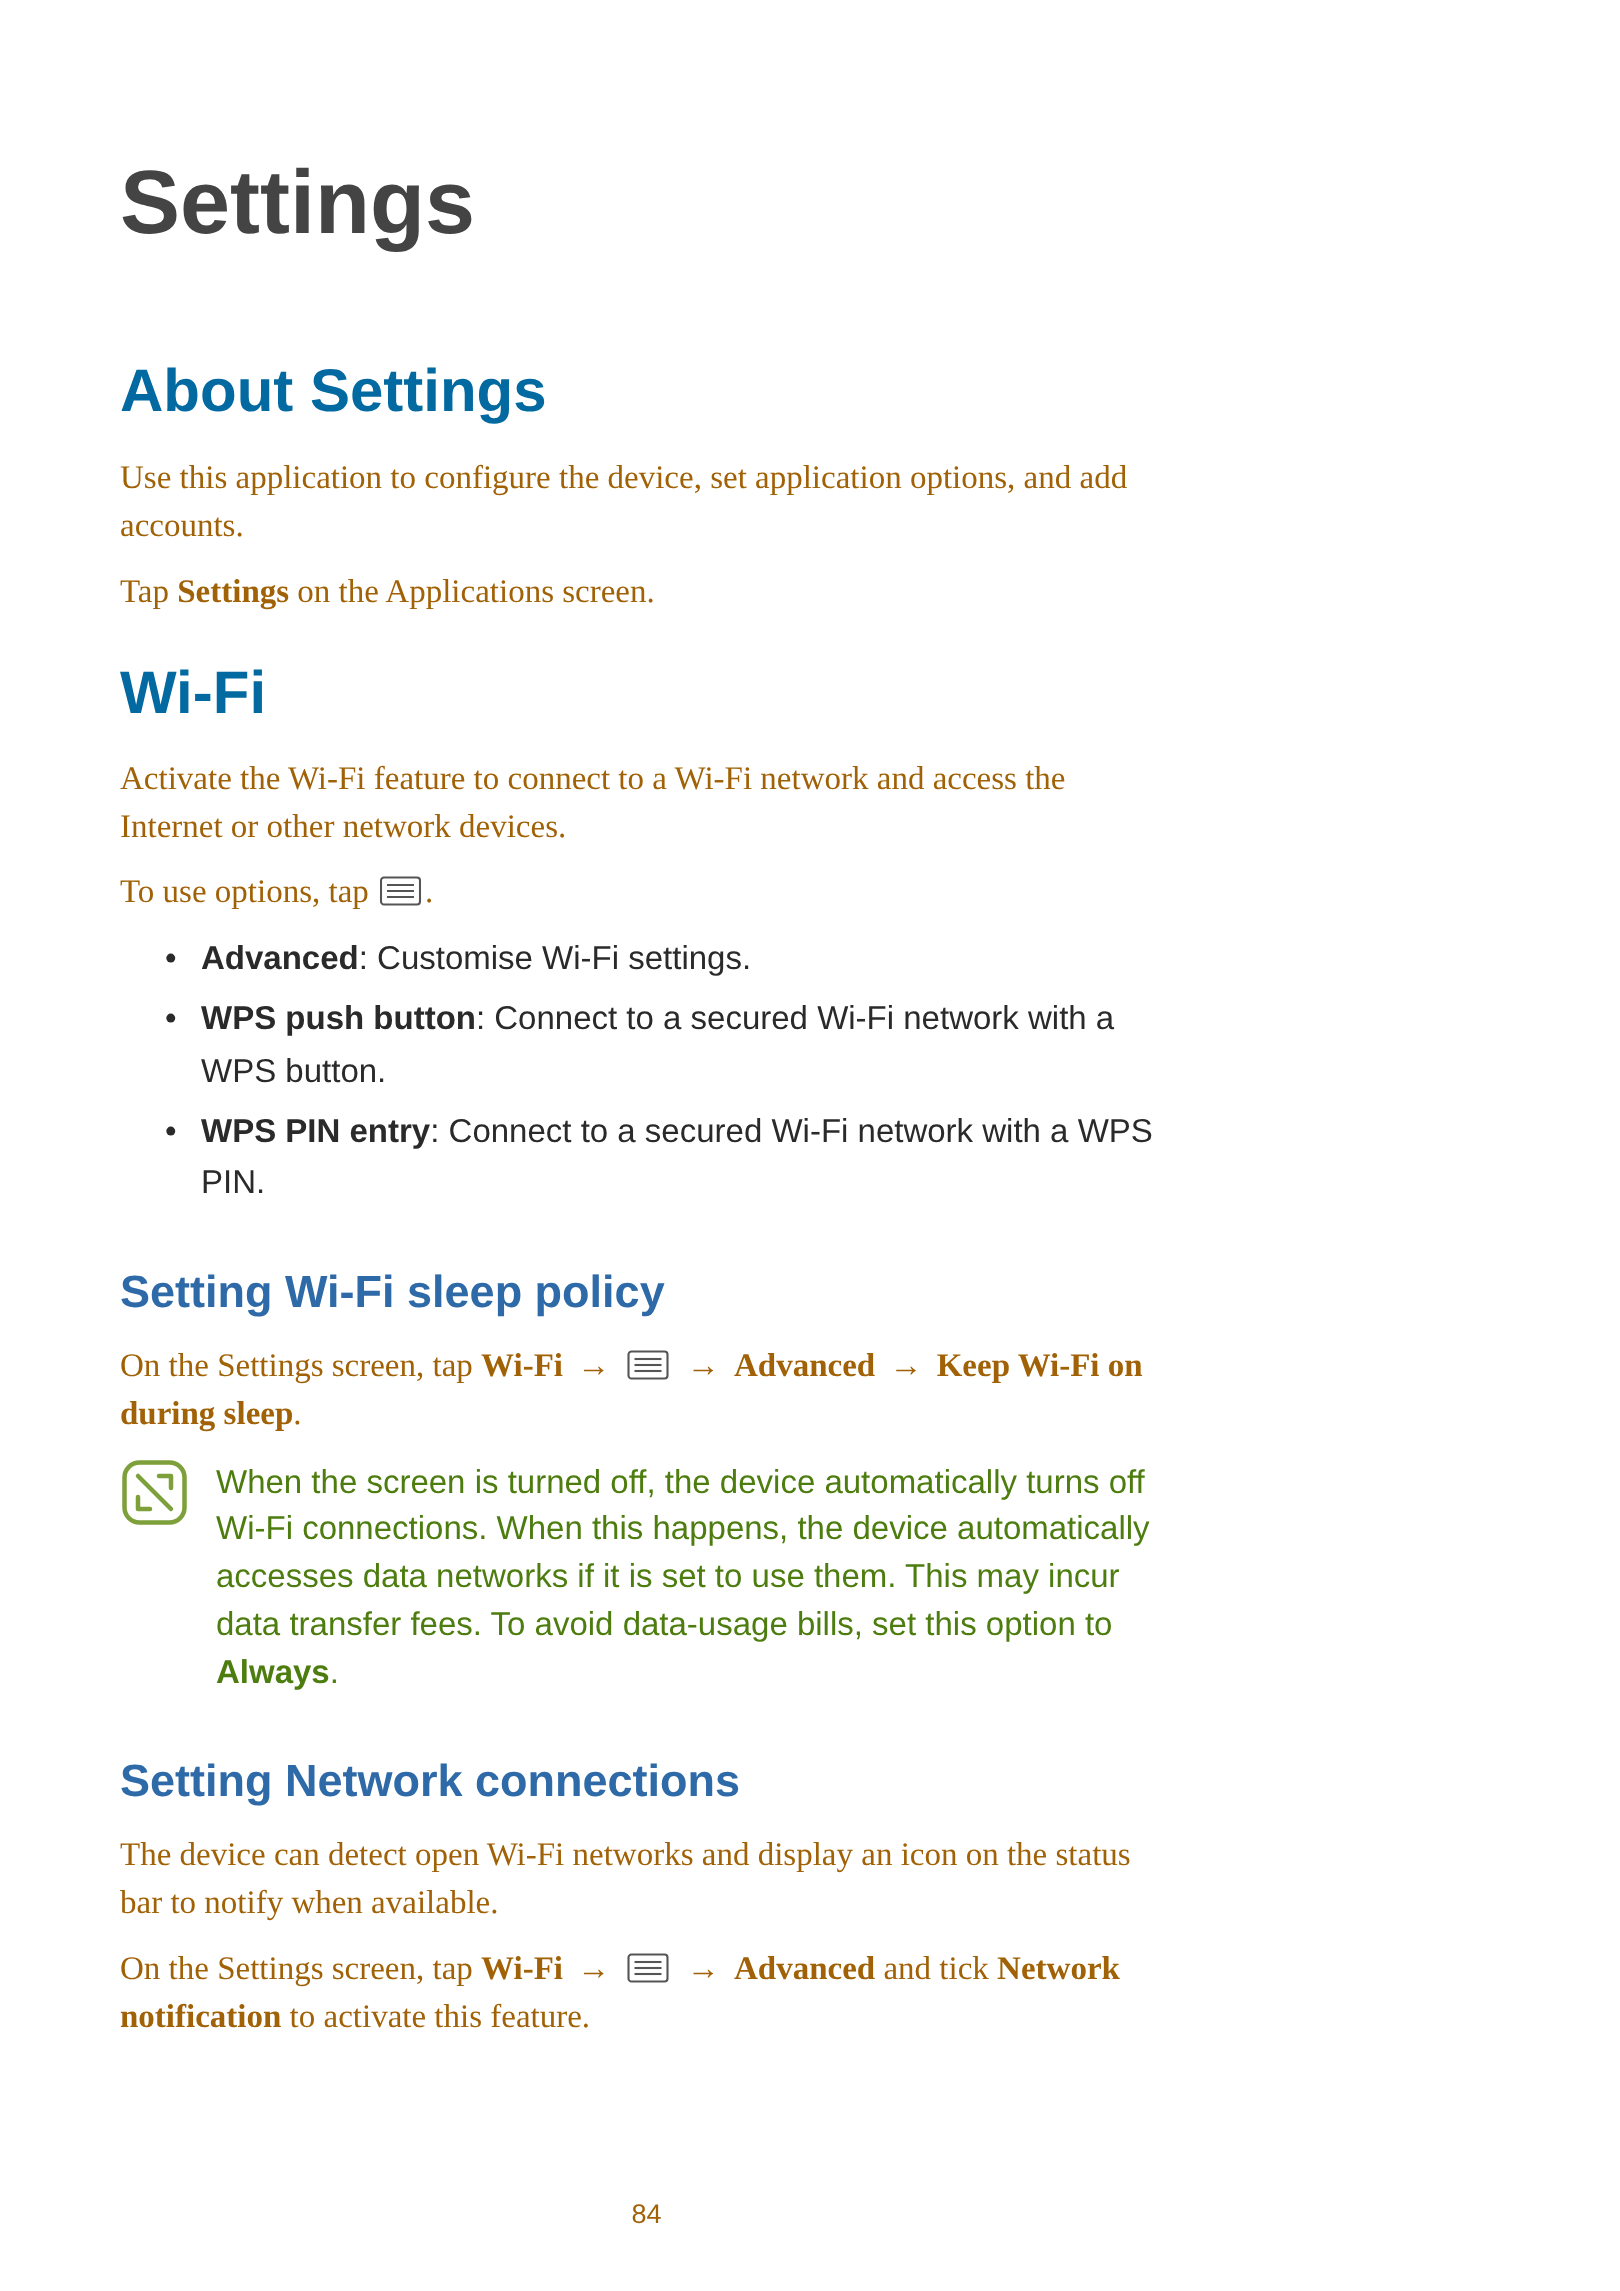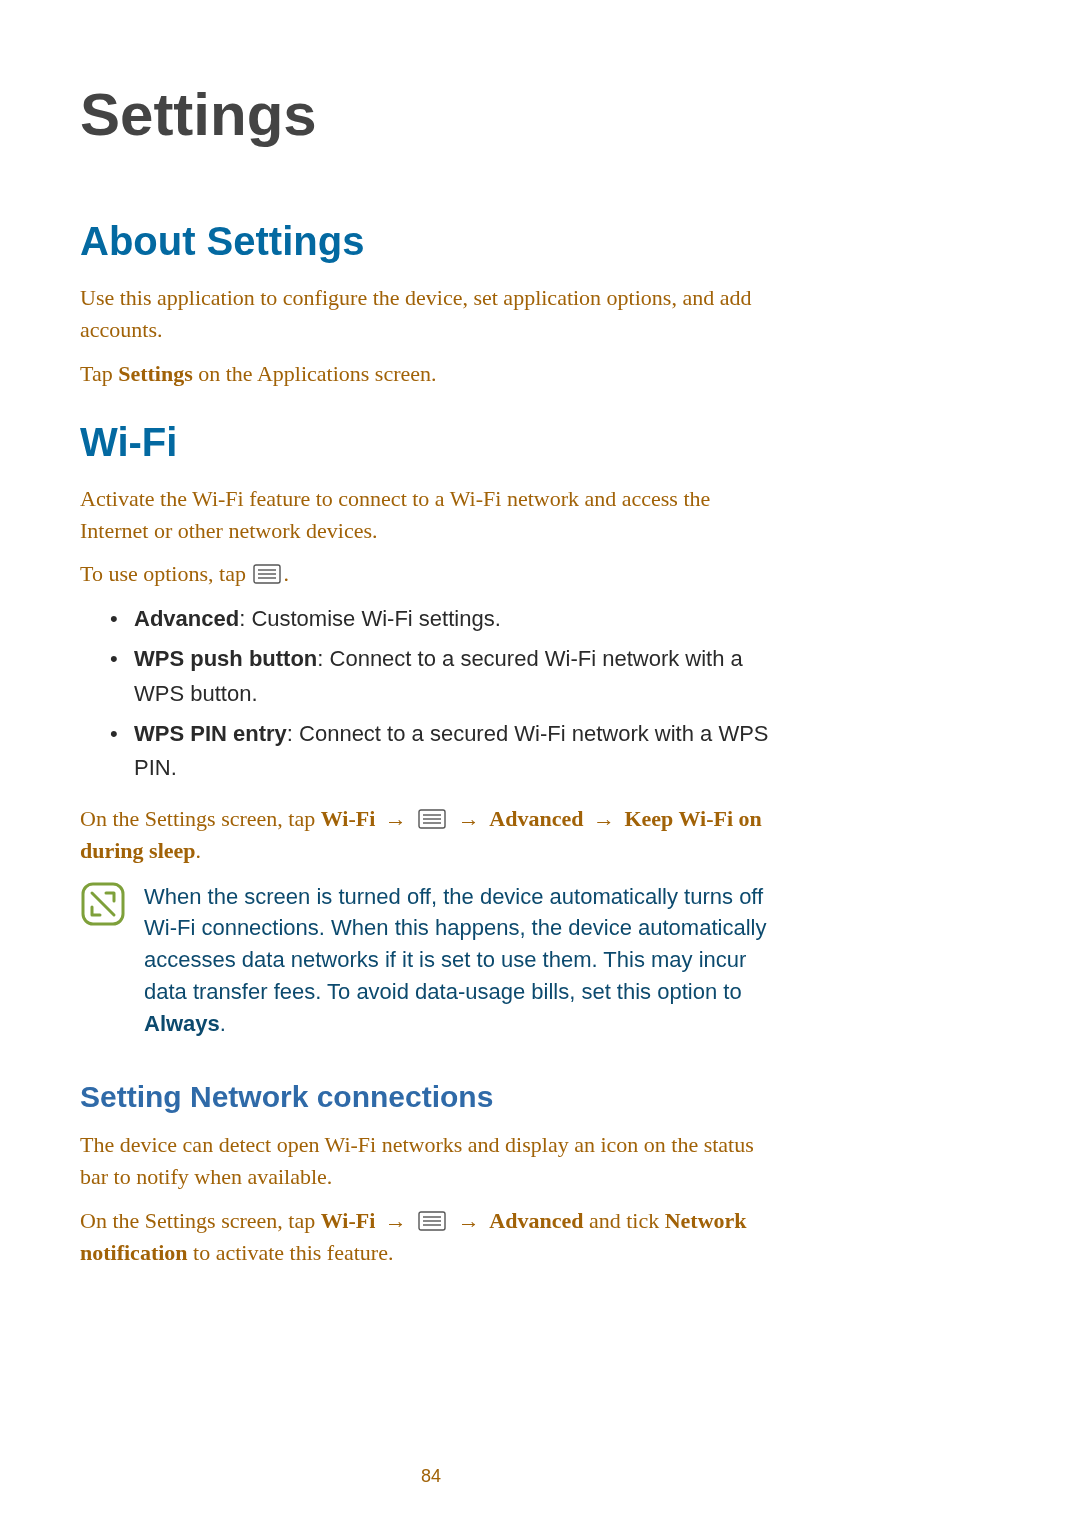--- a/index.html
+++ b/index.html
@@ -7,21 +7,21 @@
     padding: 0;
     background: #fff;
     font-family: Arial, Helvetica, sans-serif;
     color: #222;
   }
   .page {
     width: 862px;
     height: 1527px;
     position: relative;
     box-sizing: border-box;
-    padding: 80px 80px 60px 80px;
+    padding: 100px 80px 60px 80px;
   }
   .chapter-title {
     font-size: 60px;
     font-weight: 700;
     color: #444;
     margin: 0 0 70px 0;
   }
   .section-title {
     font-size: 40px;
     font-weight: 700;
@@ -78,21 +78,21 @@
     margin-top: 14px;
   }
   .note-icon {
     flex: 0 0 46px;
     height: 46px;
   }
   .note-icon svg { display: block; }
   .note-text {
     font-size: 22px;
     line-height: 1.45;
-    color: #0c4a6e;
+    color: #4d7c0f;
     flex: 1;
   }
   .page-number {
     position: absolute;
     bottom: 40px;
     left: 0;
     right: 0;
     text-align: center;
     font-size: 18px;
     color: #a16207;
@@ -129,20 +129,21 @@
       <span class="bold">Advanced</span><span>: Customise Wi-Fi settings.</span>
     </li>
     <li>
       <span class="bold">WPS push button</span><span>: Connect to a secured Wi-Fi network with a WPS button.</span>
     </li>
     <li>
       <span class="bold">WPS PIN entry</span><span>: Connect to a secured Wi-Fi network with a WPS PIN.</span>
     </li>
   </ul>
 
+  <h3 class="subsection-title">Setting Wi-Fi sleep policy</h3>
   <p class="body-text">
     <span>On the Settings screen, tap </span><span class="bold">Wi-Fi</span>
     <span class="arrow">→</span>
     <span class="menu-icon">
       <svg viewBox="0 0 28 20" width="28" height="20">
         <rect x="1" y="1" width="26" height="18" rx="2" ry="2" fill="none" stroke="#555" stroke-width="1.4"></rect>
         <line x1="5" y1="6" x2="23" y2="6" stroke="#555" stroke-width="1.4"></line>
         <line x1="5" y1="10" x2="23" y2="10" stroke="#555" stroke-width="1.4"></line>
         <line x1="5" y1="14" x2="23" y2="14" stroke="#555" stroke-width="1.4"></line>
       </svg>

